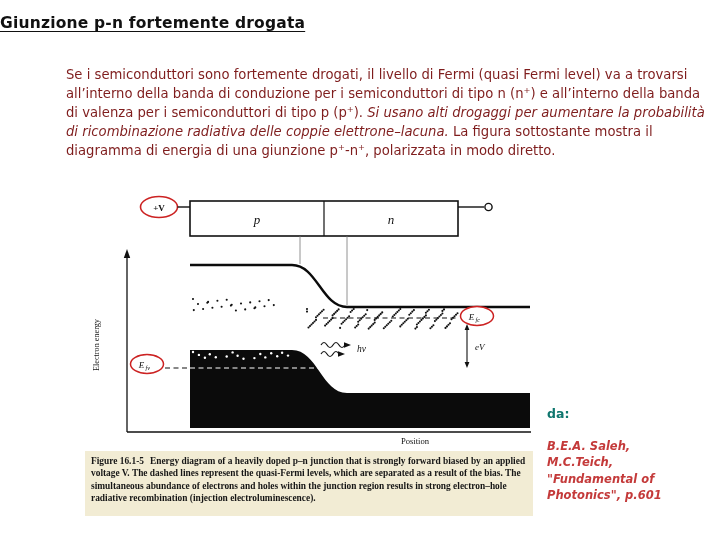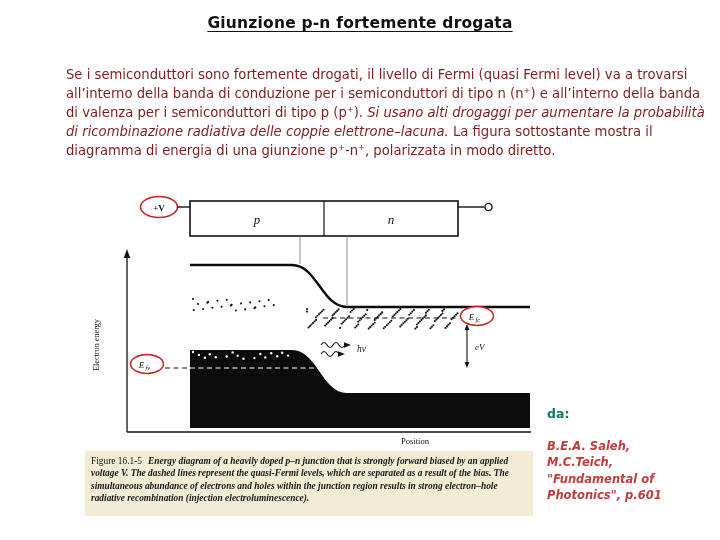--- a/index.html
+++ b/index.html
@@ -1,37 +1,37 @@
 <!DOCTYPE html>
 <html><head>
 <meta charset="utf-8">
 <style>
   html,body{margin:0;padding:0;background:#ffffff;}
   .slide{
     position:relative;width:720px;height:540px;background:#ffffff;overflow:hidden;
     font-family:"DejaVu Sans",sans-serif;color:#1a1a1a;
   }
   .title{
-    position:absolute;top:14px;left:0;width:720px;text-align:center;
+    position:absolute;top:14px;left:0;width:720px;
     font-size:15.5px;font-weight:700;letter-spacing:.2px;
     text-decoration:underline;text-underline-offset:3px;color:#111;
   }
   .body-text{
     position:absolute;top:52px;left:66px;width:648px;
     font-size:13.2px;font-weight:400;line-height:19px;color:#7f1d1d;
   }
   .body-text .it{font-style:italic;}
   .figure-wrap{position:absolute;left:85px;top:190px;width:450px;height:263px;}
   .caption{
     position:absolute;left:85px;top:451px;width:436px;min-height:56px;
     background:#f2ecd4;padding:4px 6px 5px 6px;
     font-family:"Liberation Serif",serif;font-size:9.4px;line-height:1.32;color:#161616;
   }
-  .caption .cap-label{font-weight:400;margin-right:6px;}
-  .caption .cap-text{font-weight:600;font-style:italic;}
+  .caption .cap-label{font-weight:700;margin-right:6px;}
+  .caption .cap-text{font-weight:600;}
   .da-label{
     position:absolute;left:547px;top:406px;font-size:12.5px;font-weight:700;color:#0f766e;
   }
   .citation{
     position:absolute;left:547px;top:438px;width:150px;
     font-size:11.5px;font-style:italic;line-height:1.42;color:#c43a3a;font-weight:600;
   }
   svg text{font-family:"Liberation Serif",serif;fill:#111;}
 </style>
 </head>

